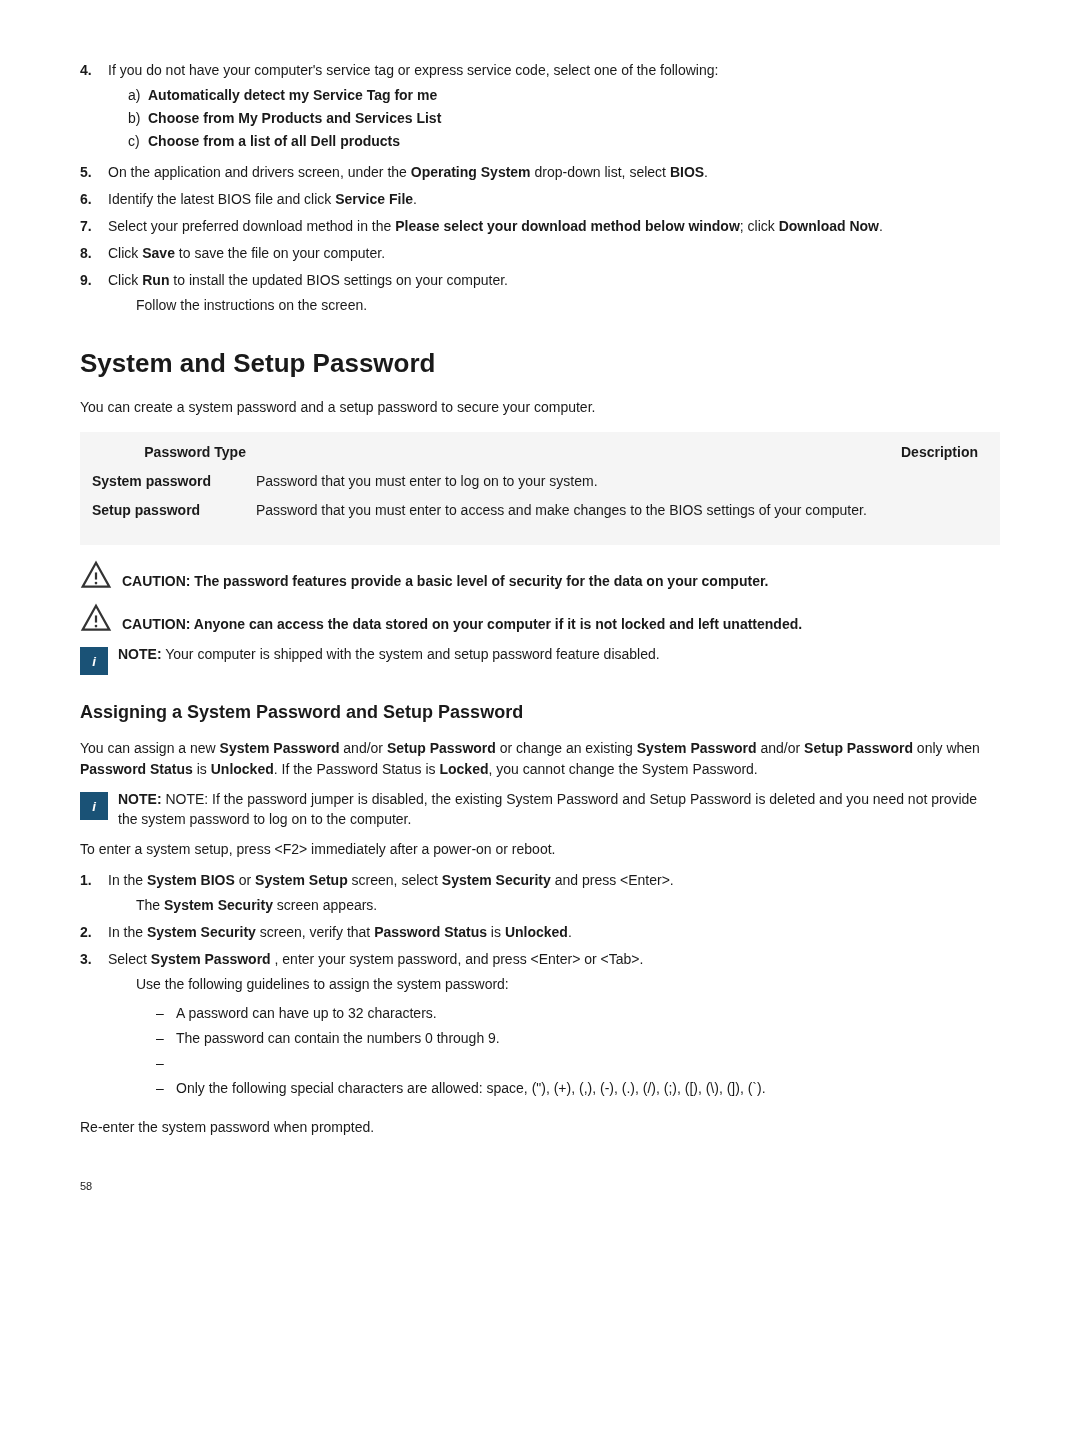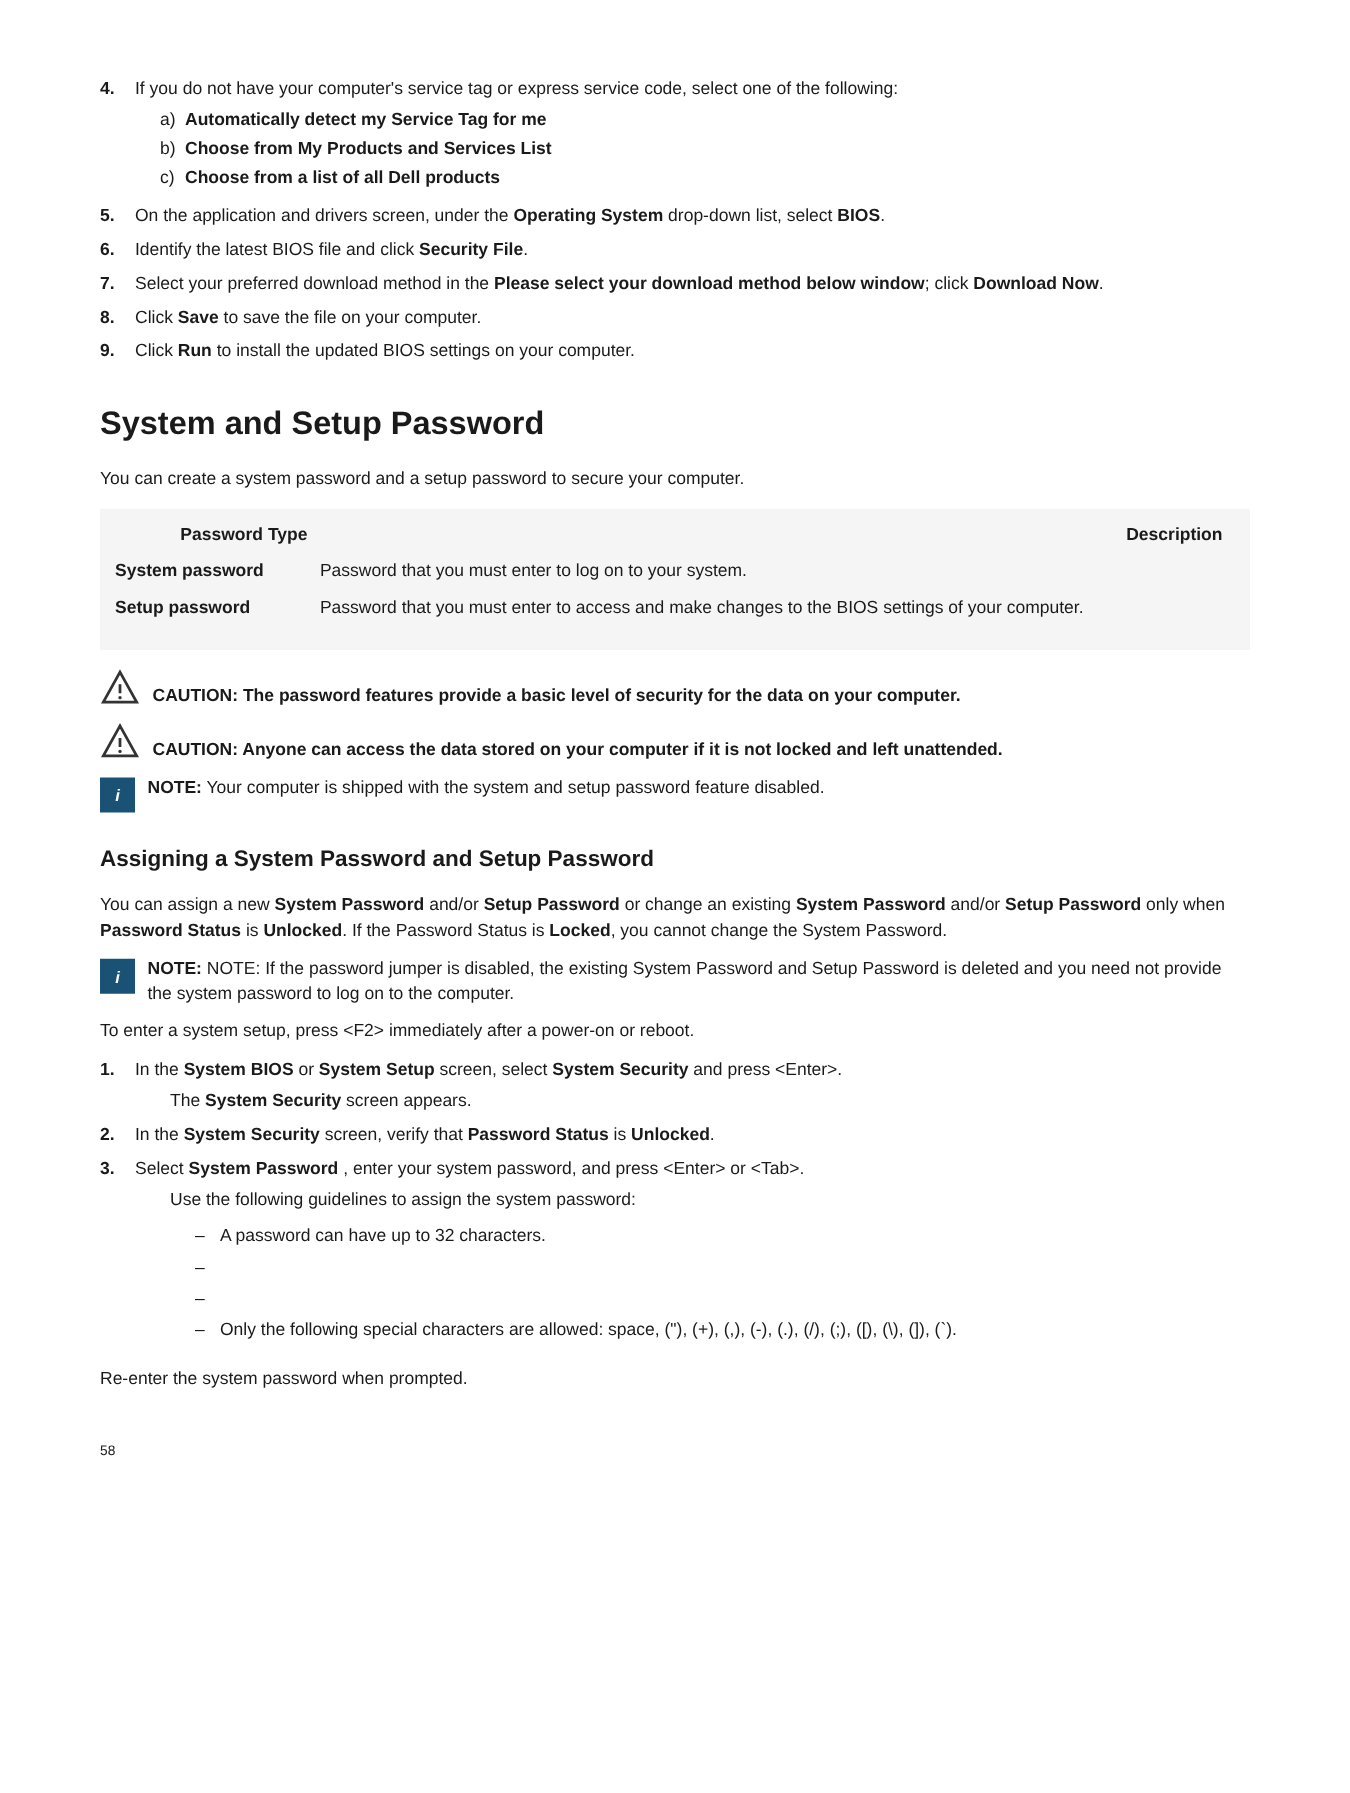--- a/index.html
+++ b/index.html
@@ -211,39 +211,40 @@
   </li>
   <li>
     <span class="num">5.</span>
     <div class="content">
       On the application and drivers screen, under the <b>Operating System</b> drop-down list, select <b>BIOS</b>.
     </div>
   </li>
   <li>
     <span class="num">6.</span>
     <div class="content">
-      Identify the latest BIOS file and click <b>Security File</b>.
+      Identify the latest BIOS file and click <b>Service File</b>.
     </div>
   </li>
   <li>
     <span class="num">7.</span>
     <div class="content">
       Select your preferred download method in the <b>Please select your download method below window</b>; click <b>Download Now</b>.
     </div>
   </li>
   <li>
     <span class="num">8.</span>
     <div class="content">
       Click <b>Save</b> to save the file on your computer.
     </div>
   </li>
   <li>
     <span class="num">9.</span>
     <div class="content">
       Click <b>Run</b> to install the updated BIOS settings on your computer.
+      <div class="sub-content">Follow the instructions on the screen.</div>
     </div>
   </li>
 </ul>
 
 <h1 class="section-title">System and Setup Password</h1>
 
 <p class="intro-text">You can create a system password and a setup password to secure your computer.</p>
 
 <div class="table-wrapper">
   <table class="password-table">
@@ -344,20 +345,21 @@
       Select <b>System Password</b> , enter your system password, and press &lt;Enter&gt; or &lt;Tab&gt;.
       <div class="sub-content">
         Use the following guidelines to assign the system password:
         <ul class="bullet-list">
           <li>
             <span class="dash">–</span>
             <span>A password can have up to 32 characters.</span>
           </li>
           <li>
             <span class="dash">–</span>
+            <span>The password can contain the numbers 0 through 9.</span>
           </li>
           <li>
             <span class="dash">–</span>
           </li>
           <li>
             <span class="dash">–</span>
             <span>Only the following special characters are allowed: space, ("), (+), (,), (-), (.), (/), (;), ([), (\), (]), (`).</span>
           </li>
         </ul>
       </div>

